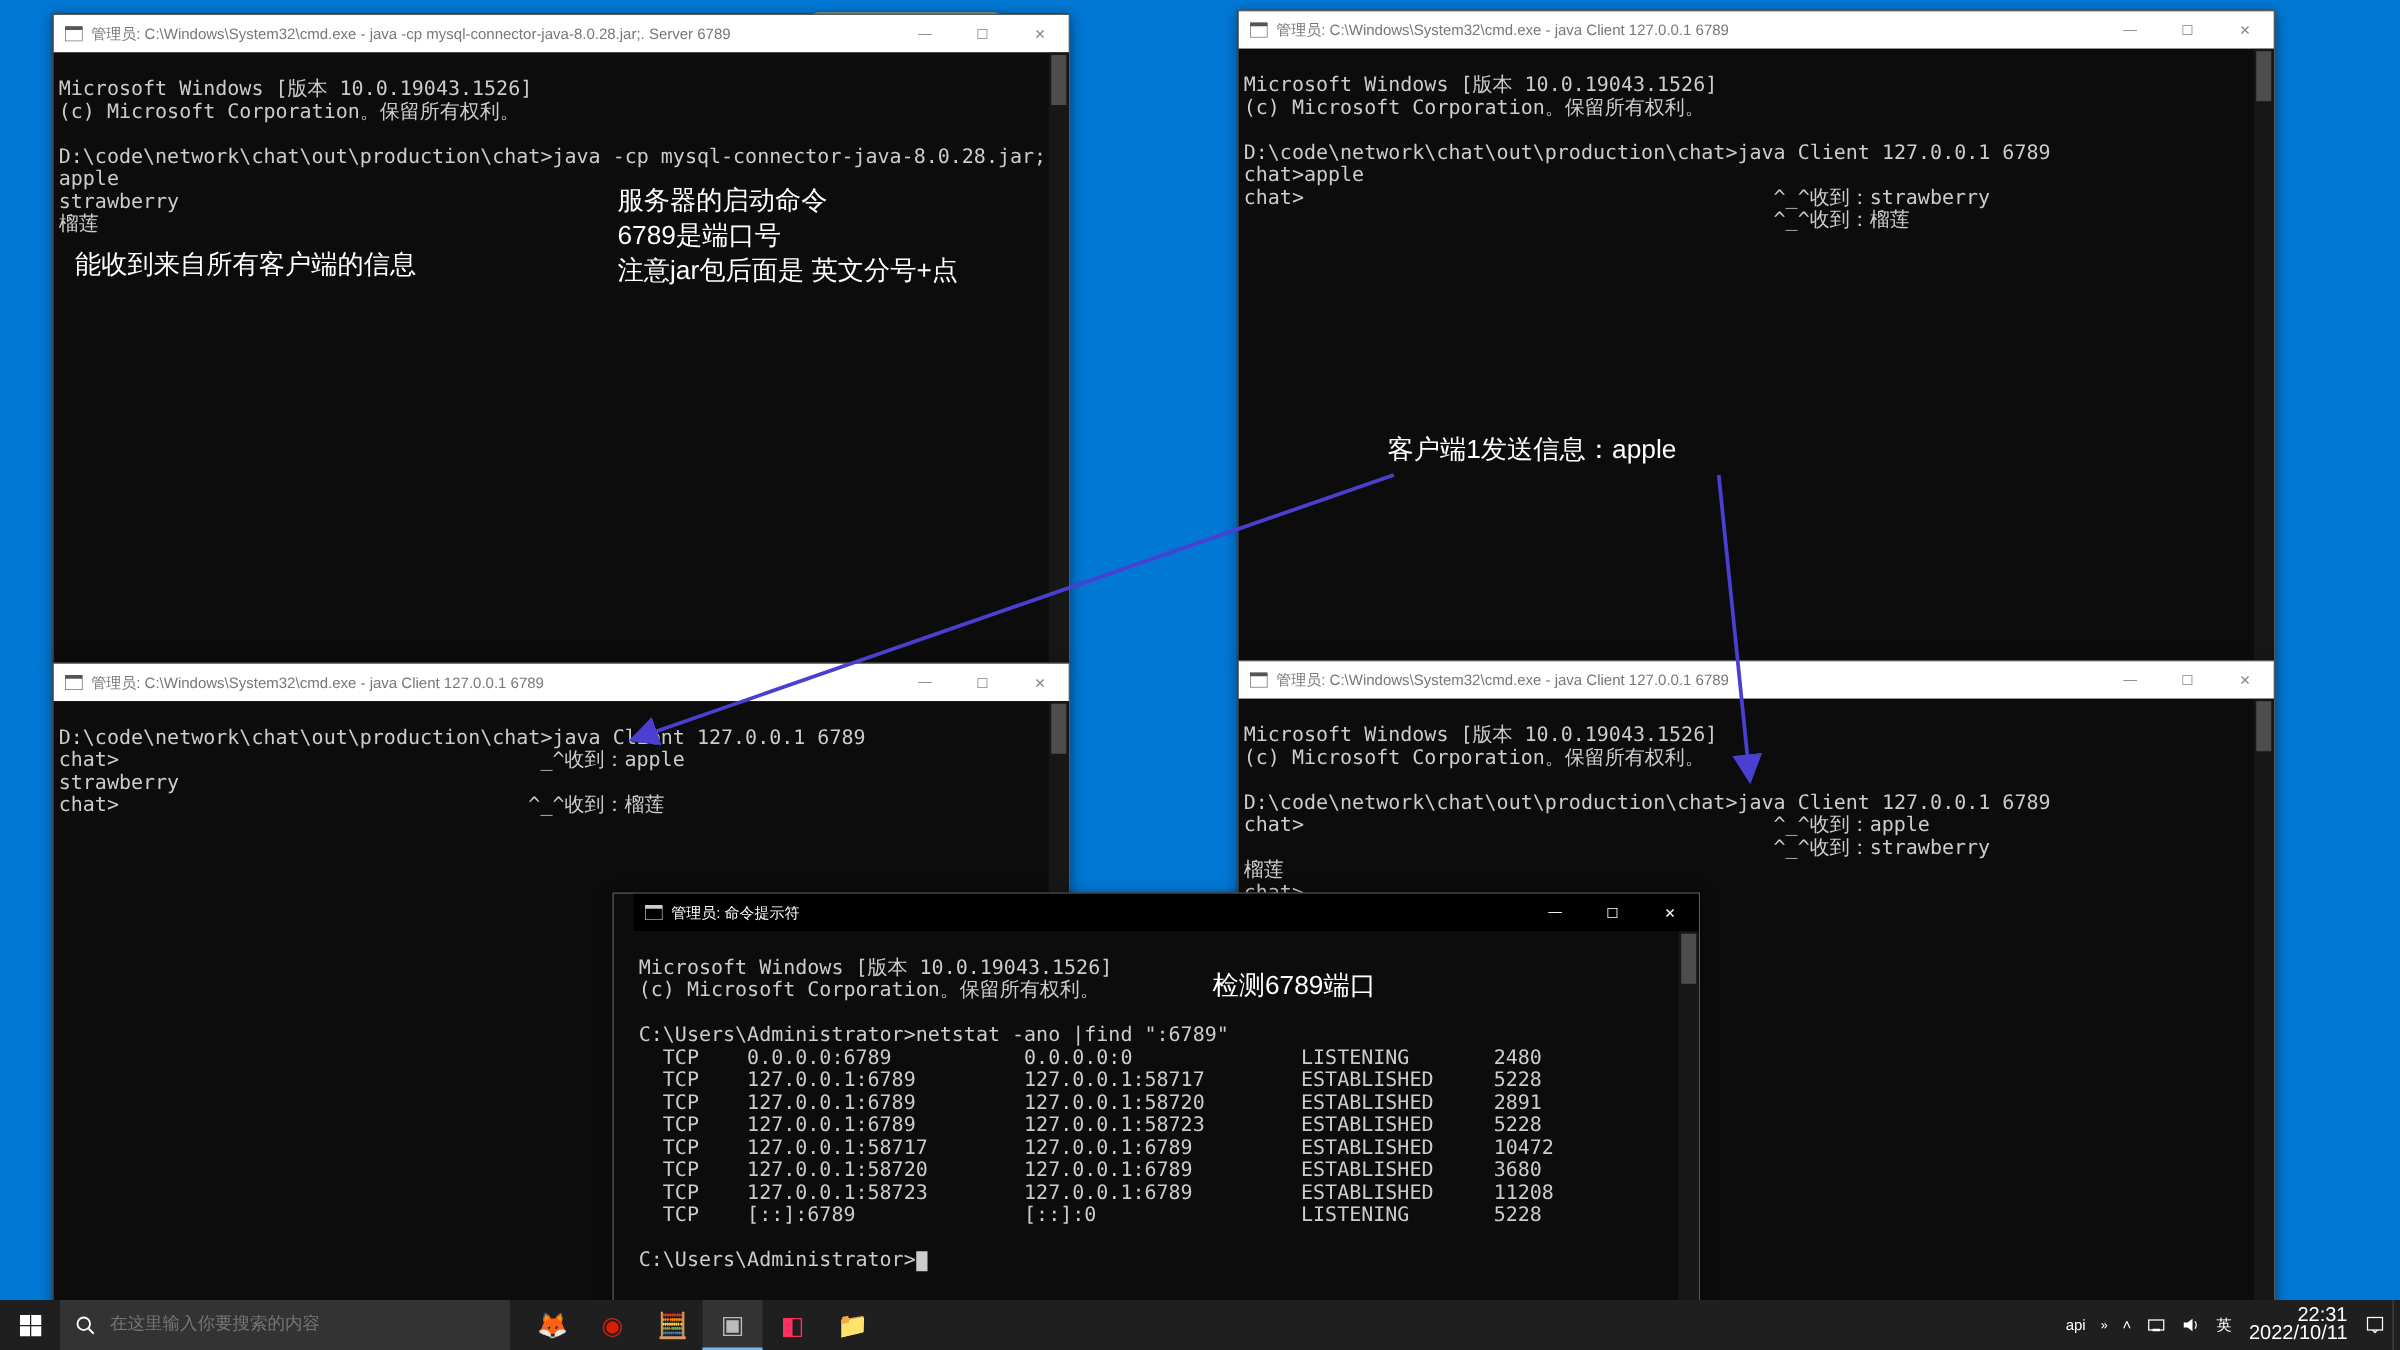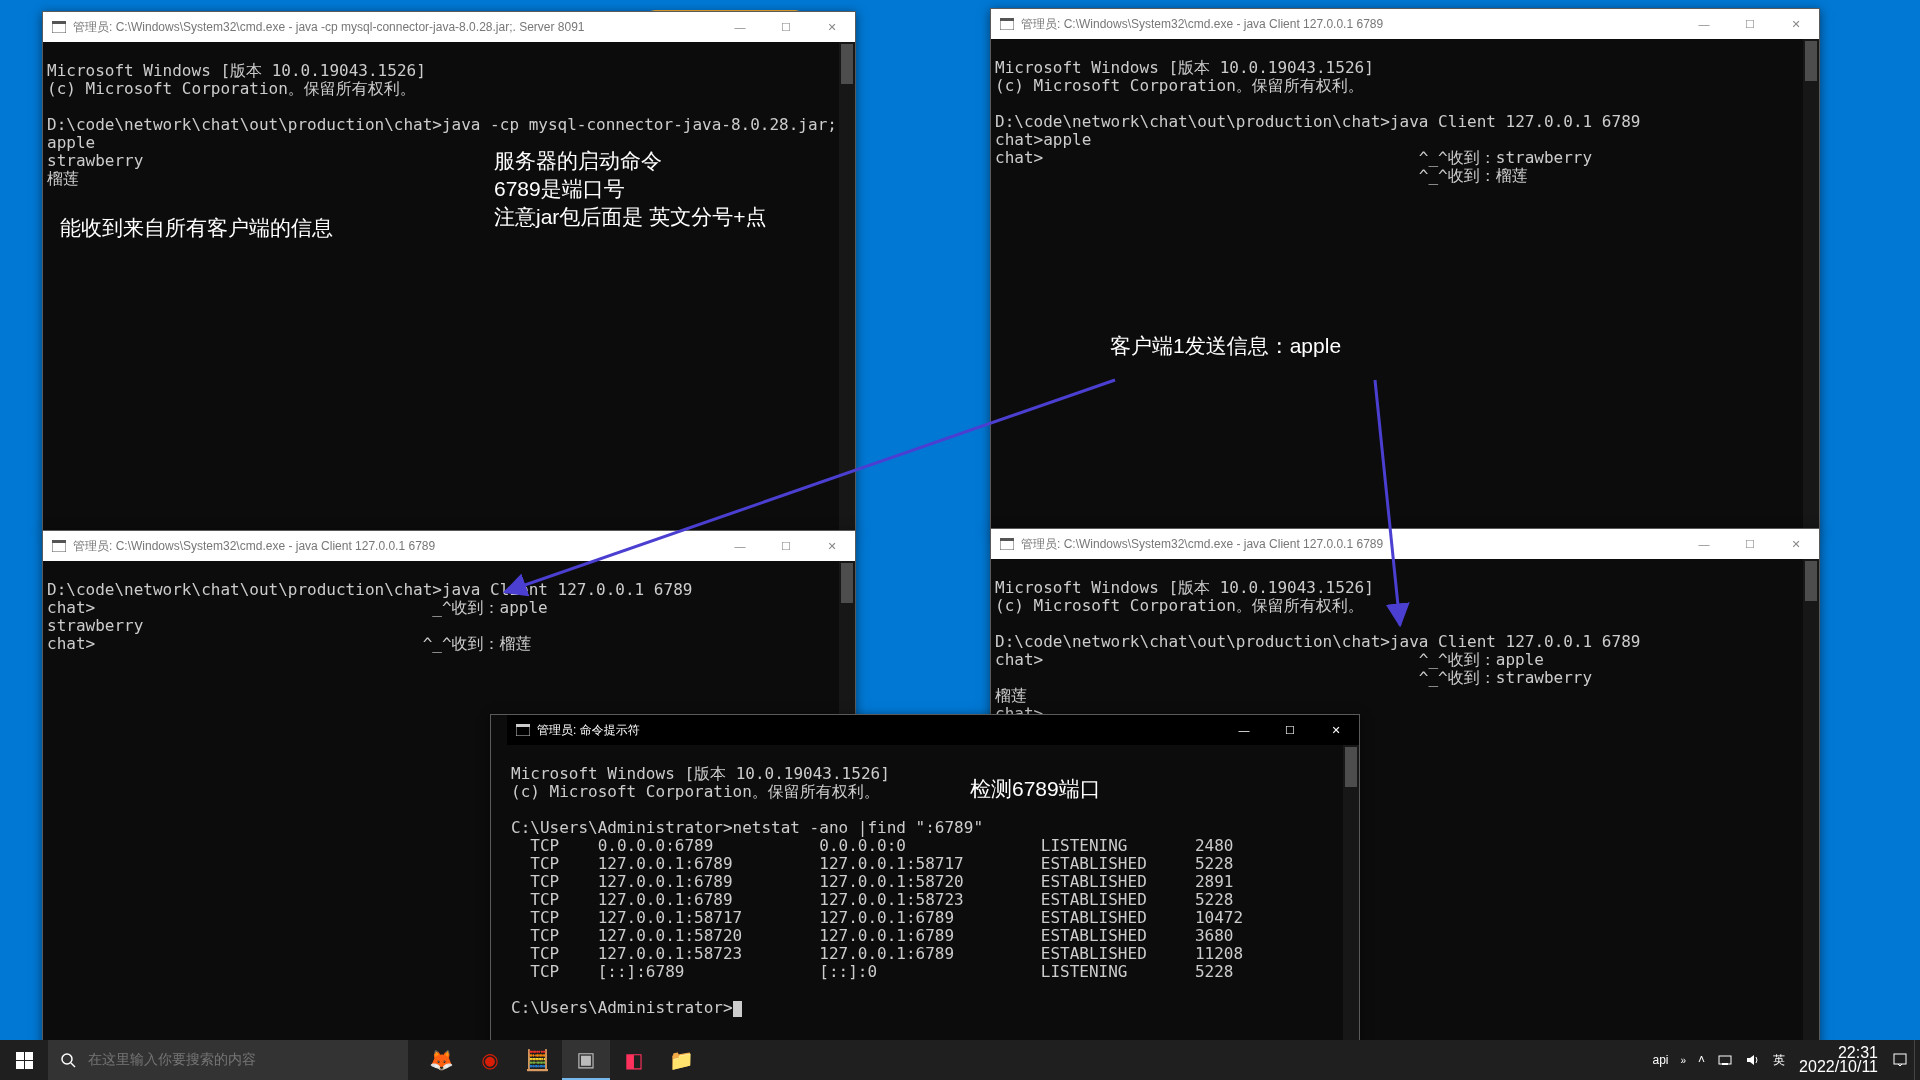--- a/index.html
+++ b/index.html
@@ -101,21 +101,21 @@
 </svg>
 
 <div class="window inactive" id="w1" style="left:42px; top:11px; width:814px; height:520px;">
   <div class="titlebar">
     <span class="icon">
         <svg width="14" height="12">
           <rect x="0" y="0" width="14" height="12" fill="none" stroke="#555"></rect>
           <rect x="0" y="0" width="14" height="3" fill="#555"></rect>
         </svg>
       </span>
-    <span class="title">管理员: C:\Windows\System32\cmd.exe - java  -cp mysql-connector-java-8.0.28.jar;. Server 8091</span>
+    <span class="title">管理员: C:\Windows\System32\cmd.exe - java  -cp mysql-connector-java-8.0.28.jar;. Server 6789</span>
     <div class="wbtn">—</div>
     <div class="wbtn">☐</div>
     <div class="wbtn close">✕</div>
   </div>
   <div class="term">
 <span>Microsoft Windows [版本 10.0.19043.1526]</span>
 <span>(c) Microsoft Corporation。保留所有权利。</span>
 
 <span>D:\code\network\chat\out\production\chat&gt;java -cp mysql-connector-java-8.0.28.jar;. Server 6789</span>
 <span>apple</span>
@@ -226,22 +226,22 @@
 <span>  TCP    [::]:6789              [::]:0                 LISTENING       5228</span>
 
 <span>C:\Users\Administrator&gt;</span><span class="cursor-block"></span>
     <div class="scrollbar"><div class="thumb"></div></div>
   </div>
 </div>
 
 <div class="annot" style="left:494px; top:147px;">服务器的启动命令
 6789是端口号
 注意jar包后面是 英文分号+点</div>
-<div class="annot" style="left:60px; top:214px;">能收到来自所有客户端的信息</div>
-<div class="annot" style="left:1110px; top:332px;">客户端1发送信息：apple</div>
+<div class="annot" style="left:60px; top:198px;">能收到来自所有客户端的信息</div>
+<div class="annot" style="left:1110px; top:346px;">客户端1发送信息：apple</div>
 <div class="annot" style="left:970px; top:775px;">检测6789端口</div>
 
 <svg id="arrows">
   <defs>
     <marker id="ah" viewBox="0 0 10 10" refX="9" refY="5" markerWidth="8" markerHeight="8" orient="auto-start-reverse">
       <path d="M0 0 L10 5 L0 10 z" fill="#4b3fd1"></path>
     </marker>
   </defs>
 
   <line x1="1115" y1="380" x2="505" y2="592" stroke="#4b3fd1" stroke-width="3" marker-end="url(#ah)"></line>

